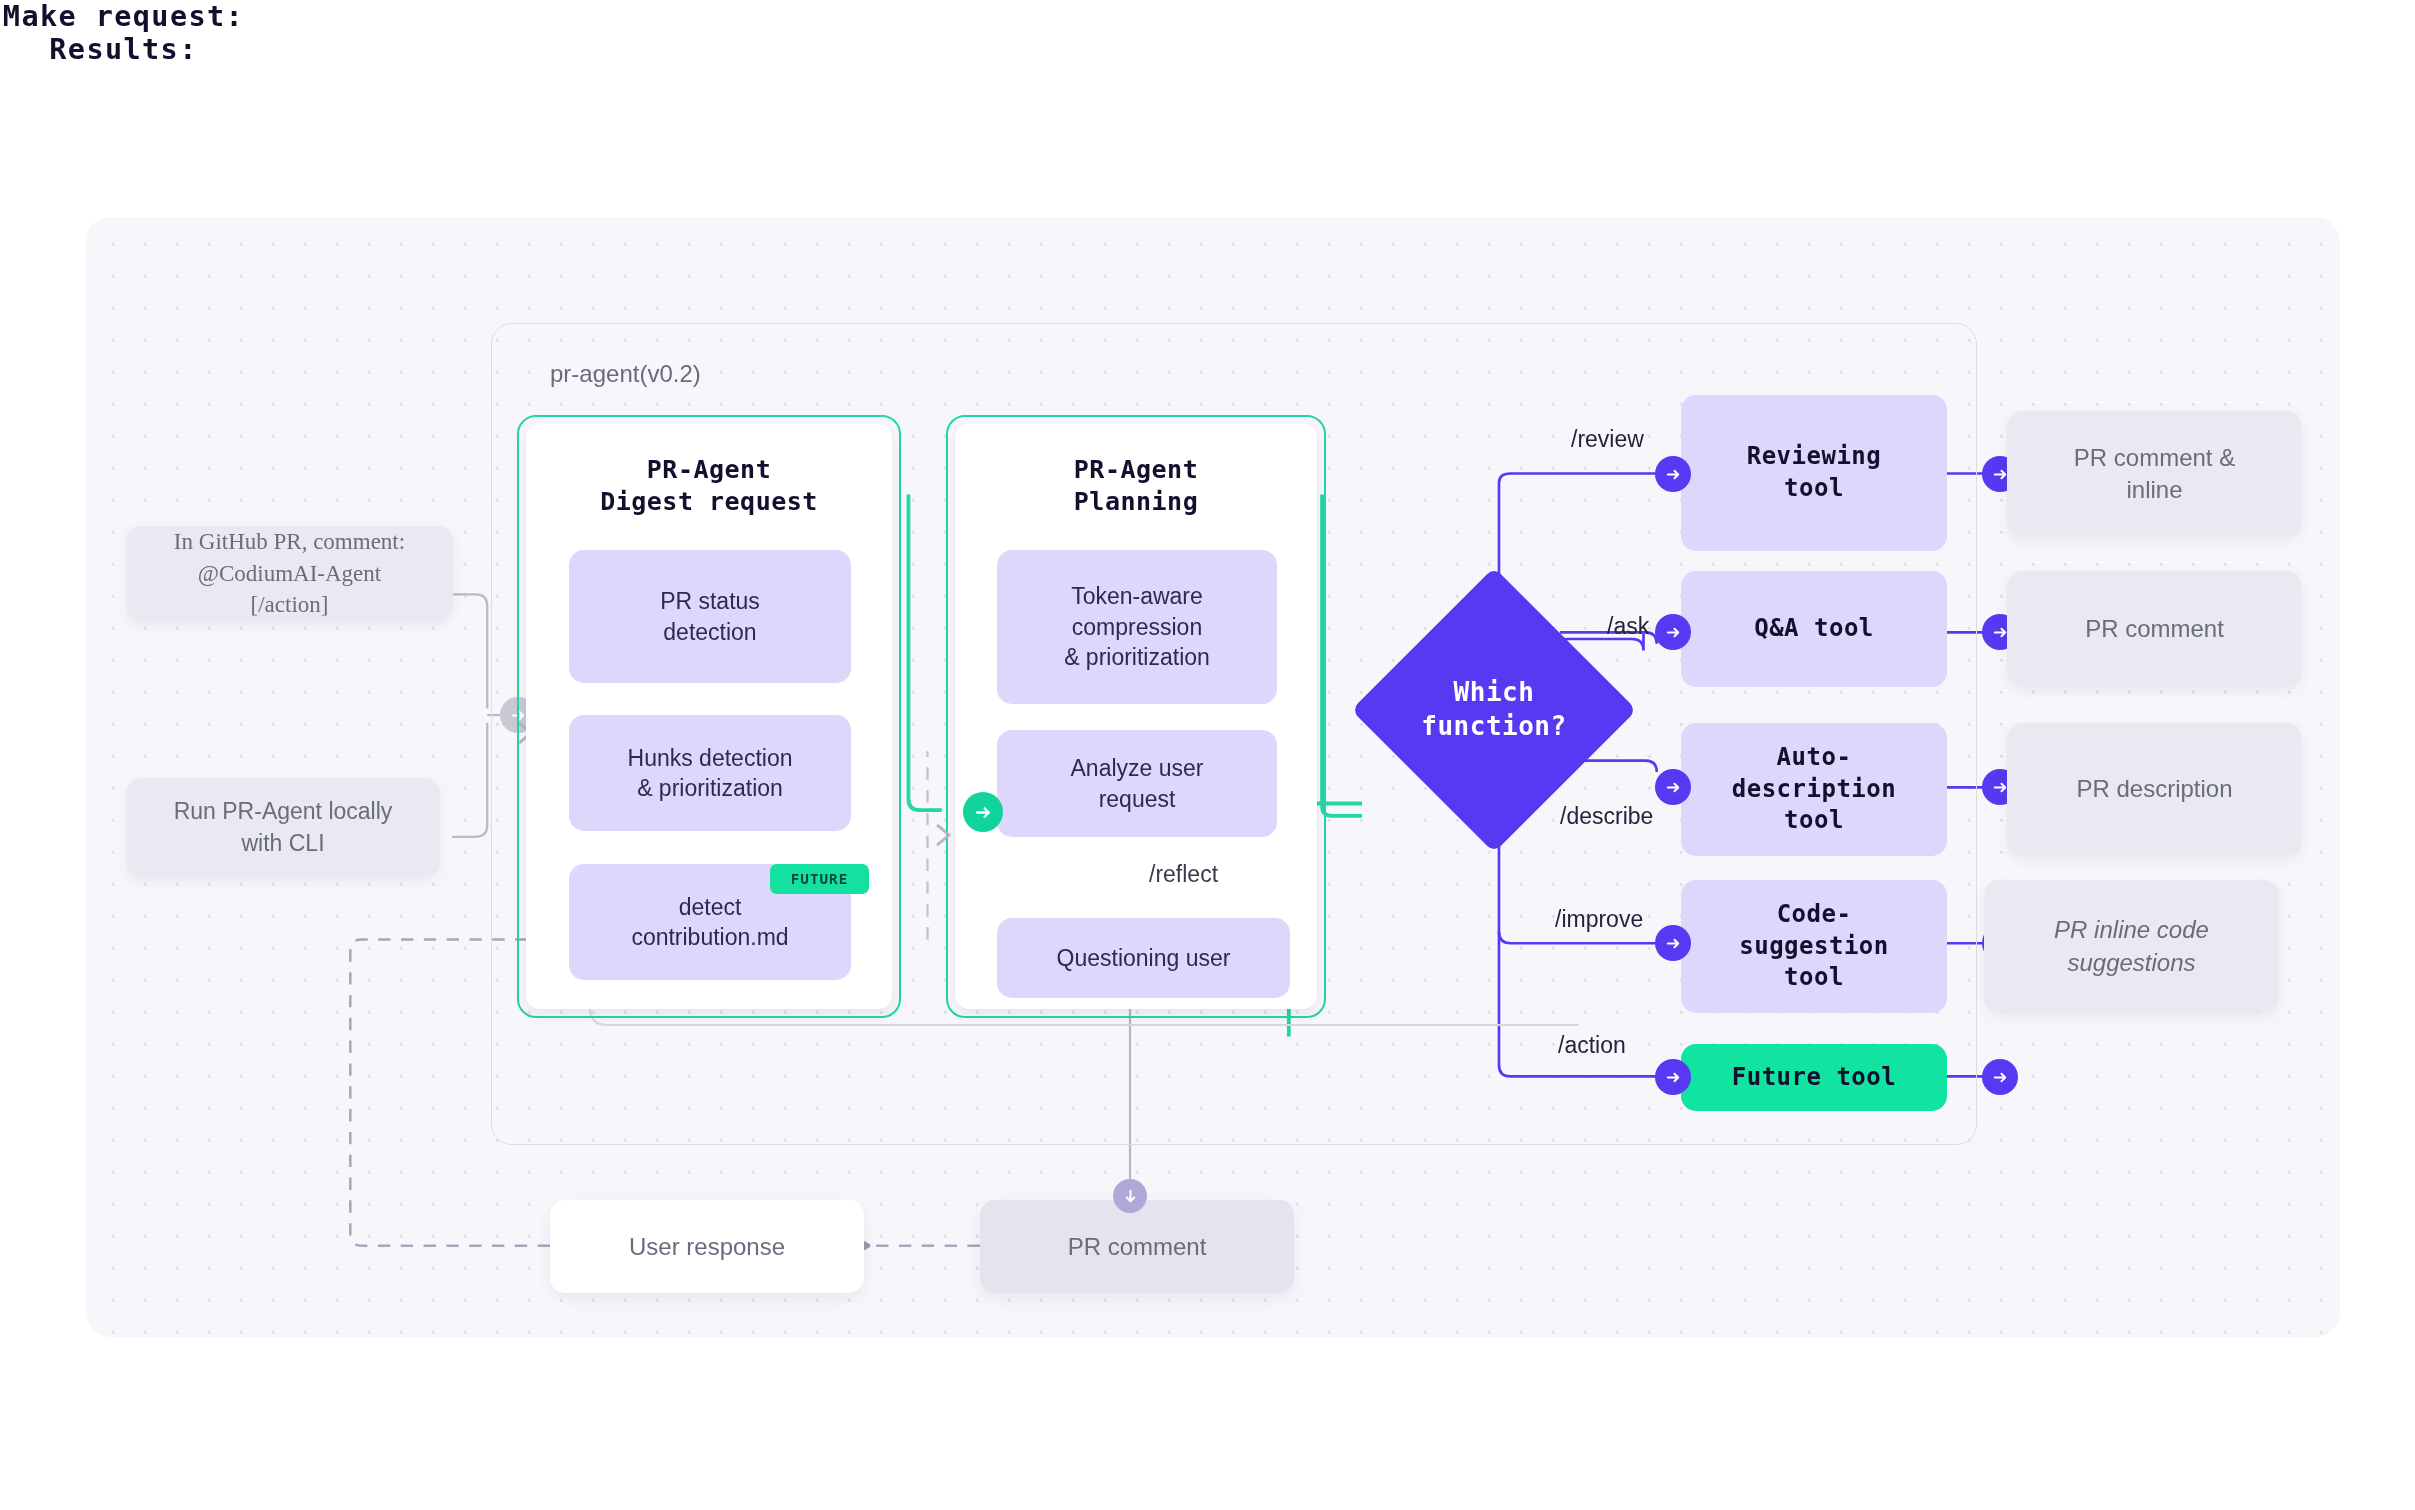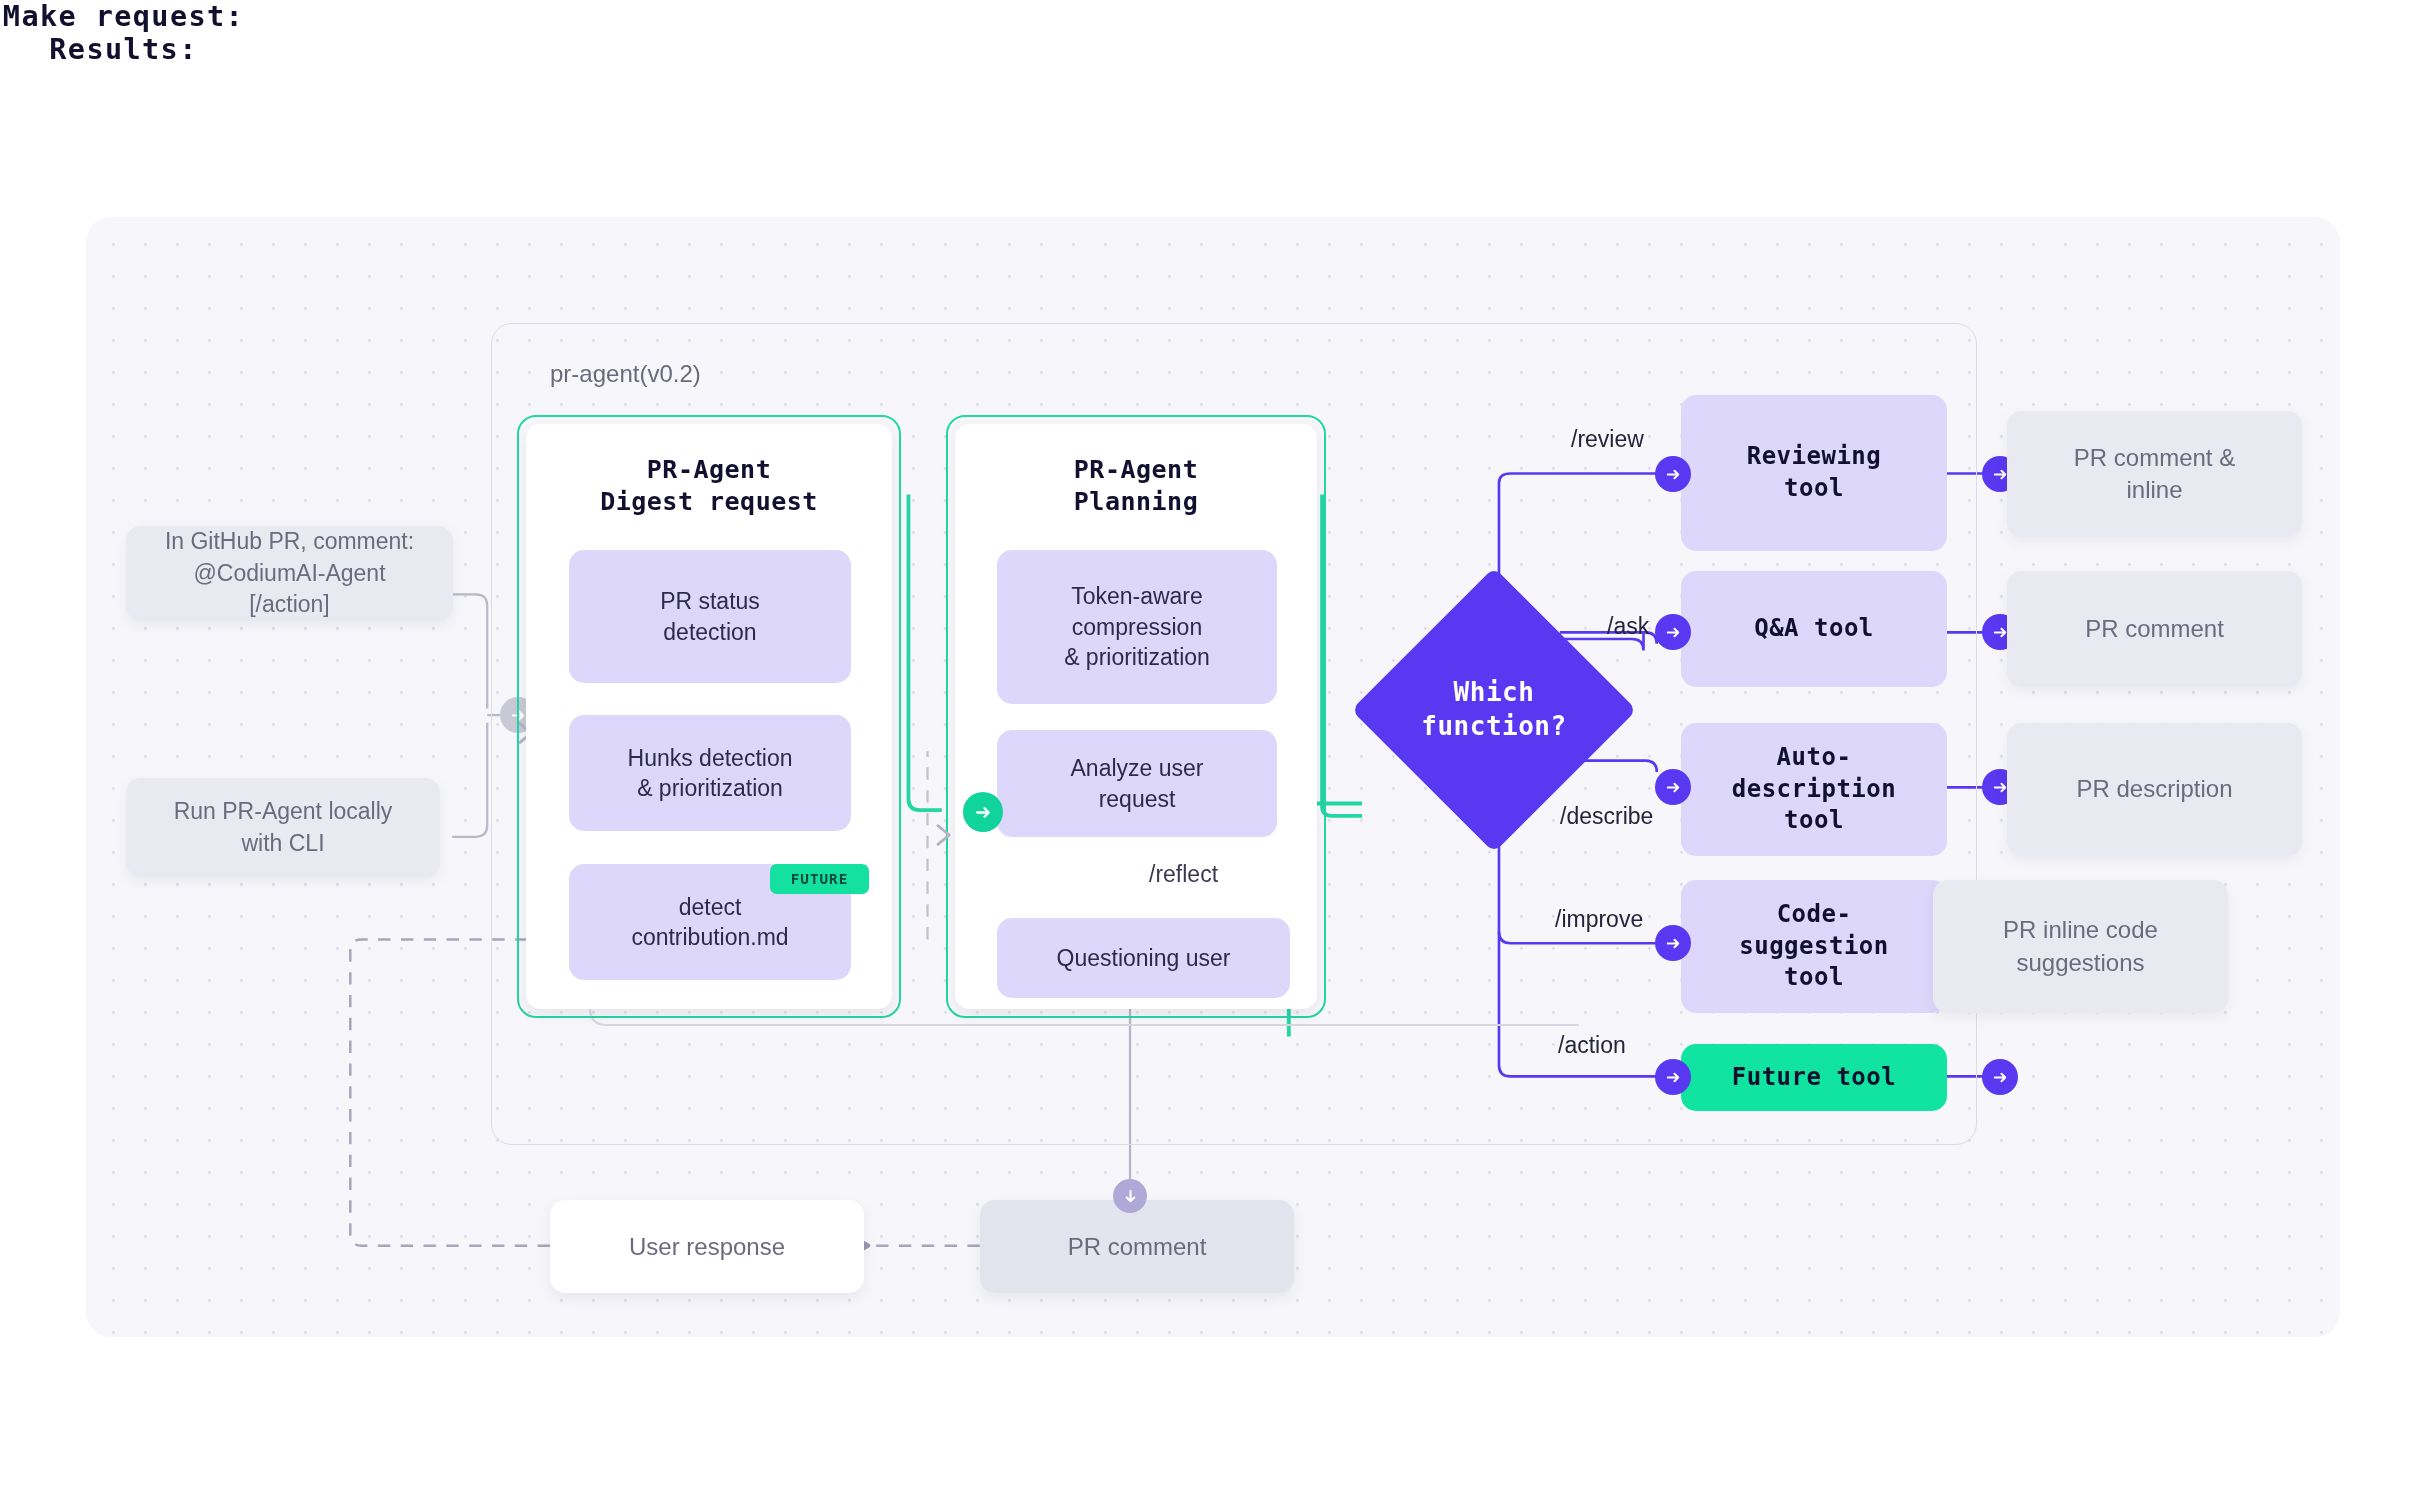--- a/index.html
+++ b/index.html
@@ -194,21 +194,21 @@
 
   <path d="M620,1060 Q620,1078 638,1078 H1660" fill="none" stroke="#d7d7e2" stroke-width="2.2"></path>
 </svg>
 
 <div class="col-title" style="left:195px;top:354px;width:247px;text-align:center;">Make request:</div>
 <div class="col-title" style="left:2012px;top:354px;width:247px;text-align:center;">Results:</div>
 
 <div class="outer-panel" style="left:491px;top:323px;width:1484px;height:820px;"></div>
 <div class="panel-label" style="left:550px;top:360px;">pr-agent(v0.2)</div>
 
-<div class="req-chip" style="left:126px;top:526px;width:327px;height:95px;white-space:pre-line;">In GitHub PR, comment:
+<div class="req-chip" style="left:126px;top:526px;width:327px;height:95px;white-space:pre-line;font-family:Liberation Serif, serif;">In GitHub PR, comment:
 @CodiumAI-Agent
 [/action]</div>
 <div class="req-chip" style="left:126px;top:778px;width:314px;height:99px;white-space:pre-line;">Run PR-Agent locally
 with CLI</div>
 
 <div class="arrow-badge ab-grey" style="left:500px;top:697px;">
   <svg width="19" height="19" viewBox="0 0 20 20">
     <path d="M4,10 H15 M11,6 L15,10 L11,14" fill="none" stroke="#ffffff" stroke-width="2.1" stroke-linecap="round" stroke-linejoin="round"></path>
   </svg>
 </div>
@@ -330,21 +330,21 @@
 <div class="arrow-badge ab-purple" style="left:1982px;top:1059px;">
   <svg width="19" height="19" viewBox="0 0 20 20">
       <path d="M4,10 H15 M11,6 L15,10 L11,14" fill="none" stroke="#fff" stroke-width="2.1" stroke-linecap="round" stroke-linejoin="round"></path>
     </svg>
 </div>
 
 <div class="result-card" style="left:2007px;top:411px;width:295px;height:126px;white-space:pre-line;">PR comment &amp;
 inline</div>
 <div class="result-card" style="left:2007px;top:571px;width:295px;height:116px;white-space:pre-line;">PR comment</div>
 <div class="result-card" style="left:2007px;top:723px;width:295px;height:133px;white-space:pre-line;">PR description</div>
-<div class="result-card" style="left:1933px;top:880px;width:295px;height:133px;white-space:pre-line;">PR inline code
+<div class="result-card" style="left:1984px;top:880px;width:295px;height:133px;white-space:pre-line;font-style:italic;">PR inline code
 suggestions</div>
 
 <div class="bottom-box white" style="left:550px;top:1200px;width:314px;height:93px;">User response</div>
 <div class="bottom-box grey" style="left:980px;top:1200px;width:314px;height:93px;">PR comment</div>
 
 <div class="arrow-badge ab-lilac" style="left:1113px;top:1179px;width:34px;height:34px;">
   <svg width="19" height="19" viewBox="0 0 20 20">
     <path d="M10,4 V15 M6,11 L10,15 L14,11" fill="none" stroke="#ffffff" stroke-width="2.1" stroke-linecap="round" stroke-linejoin="round"></path>
   </svg>
 </div>

